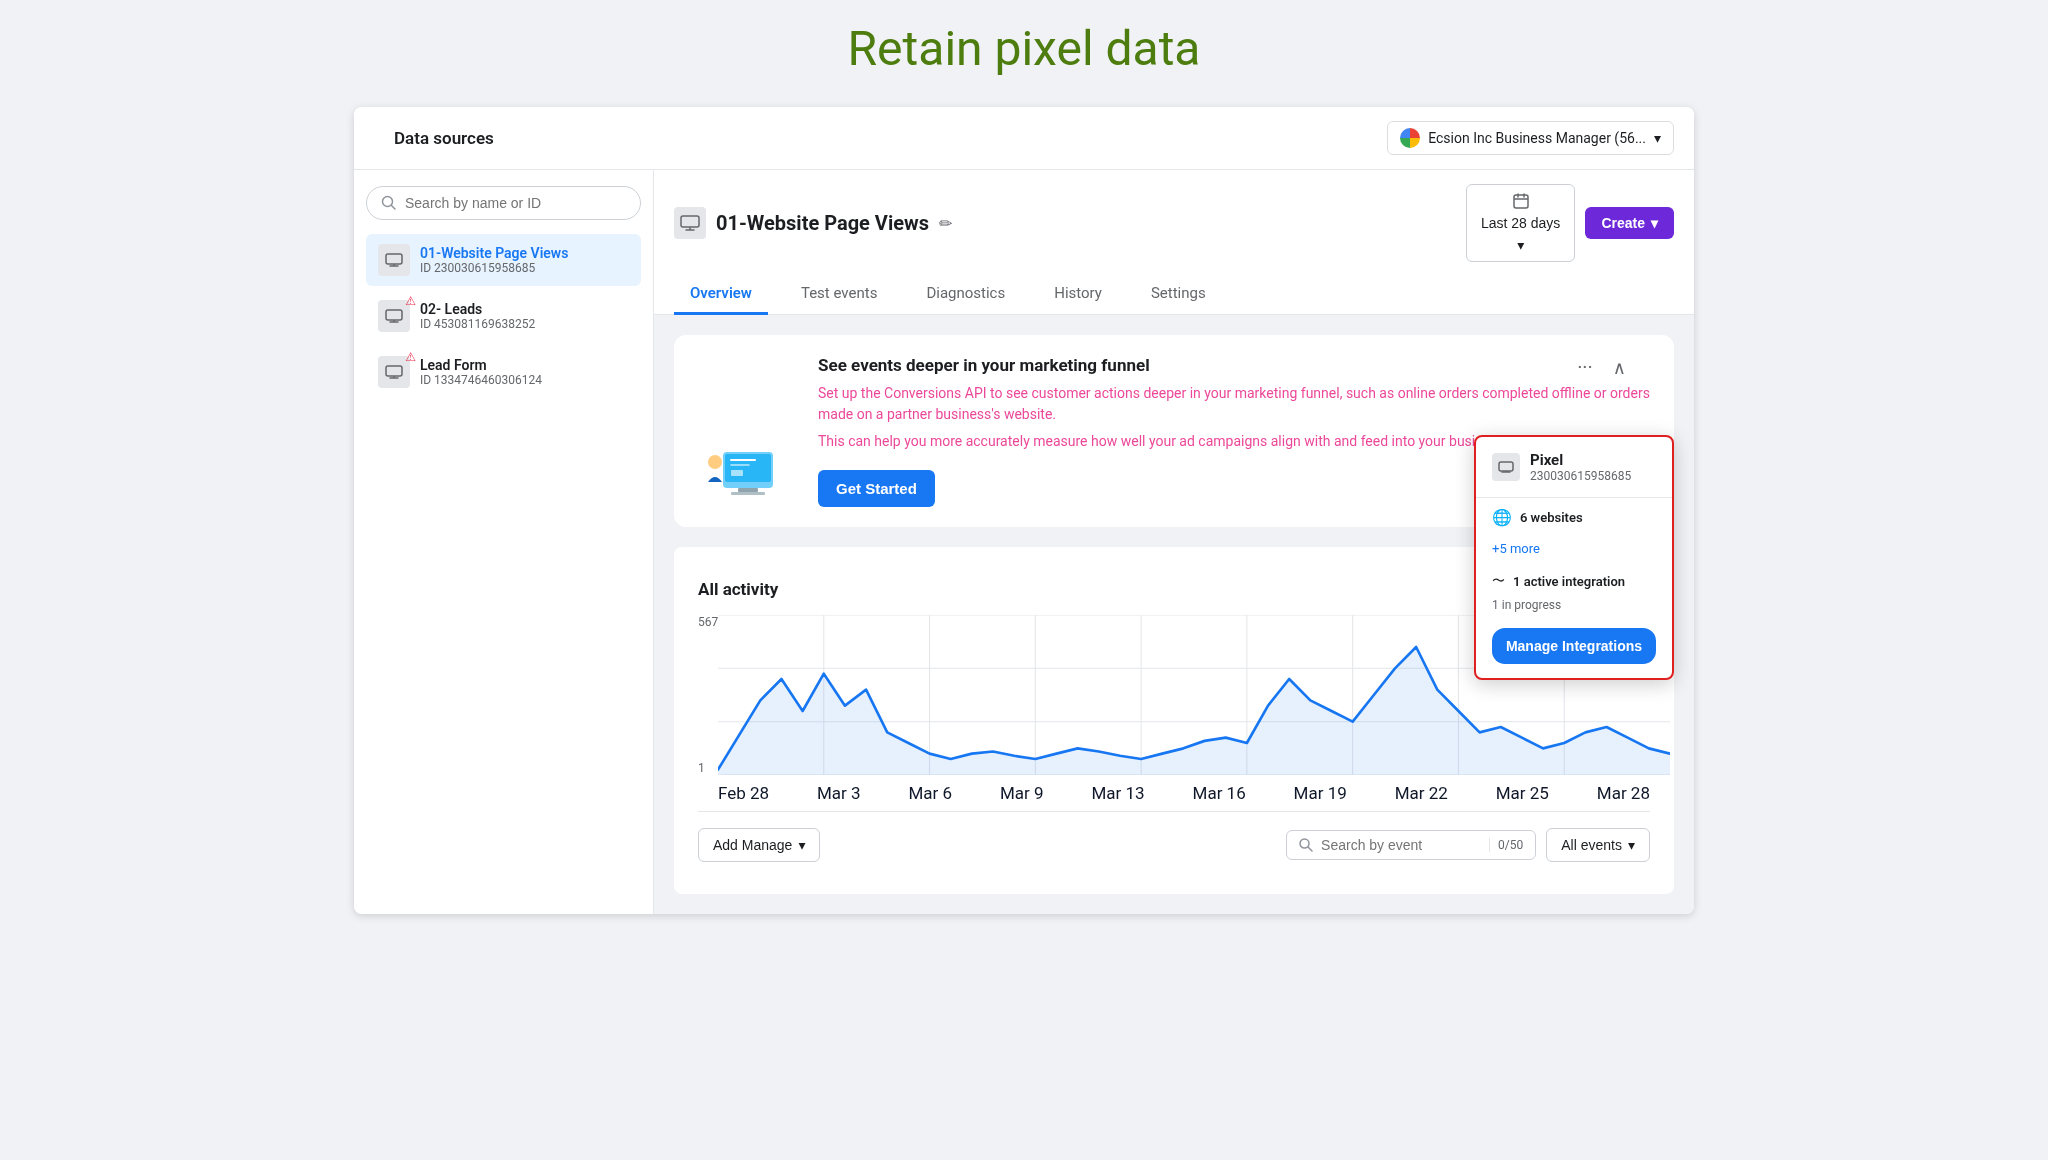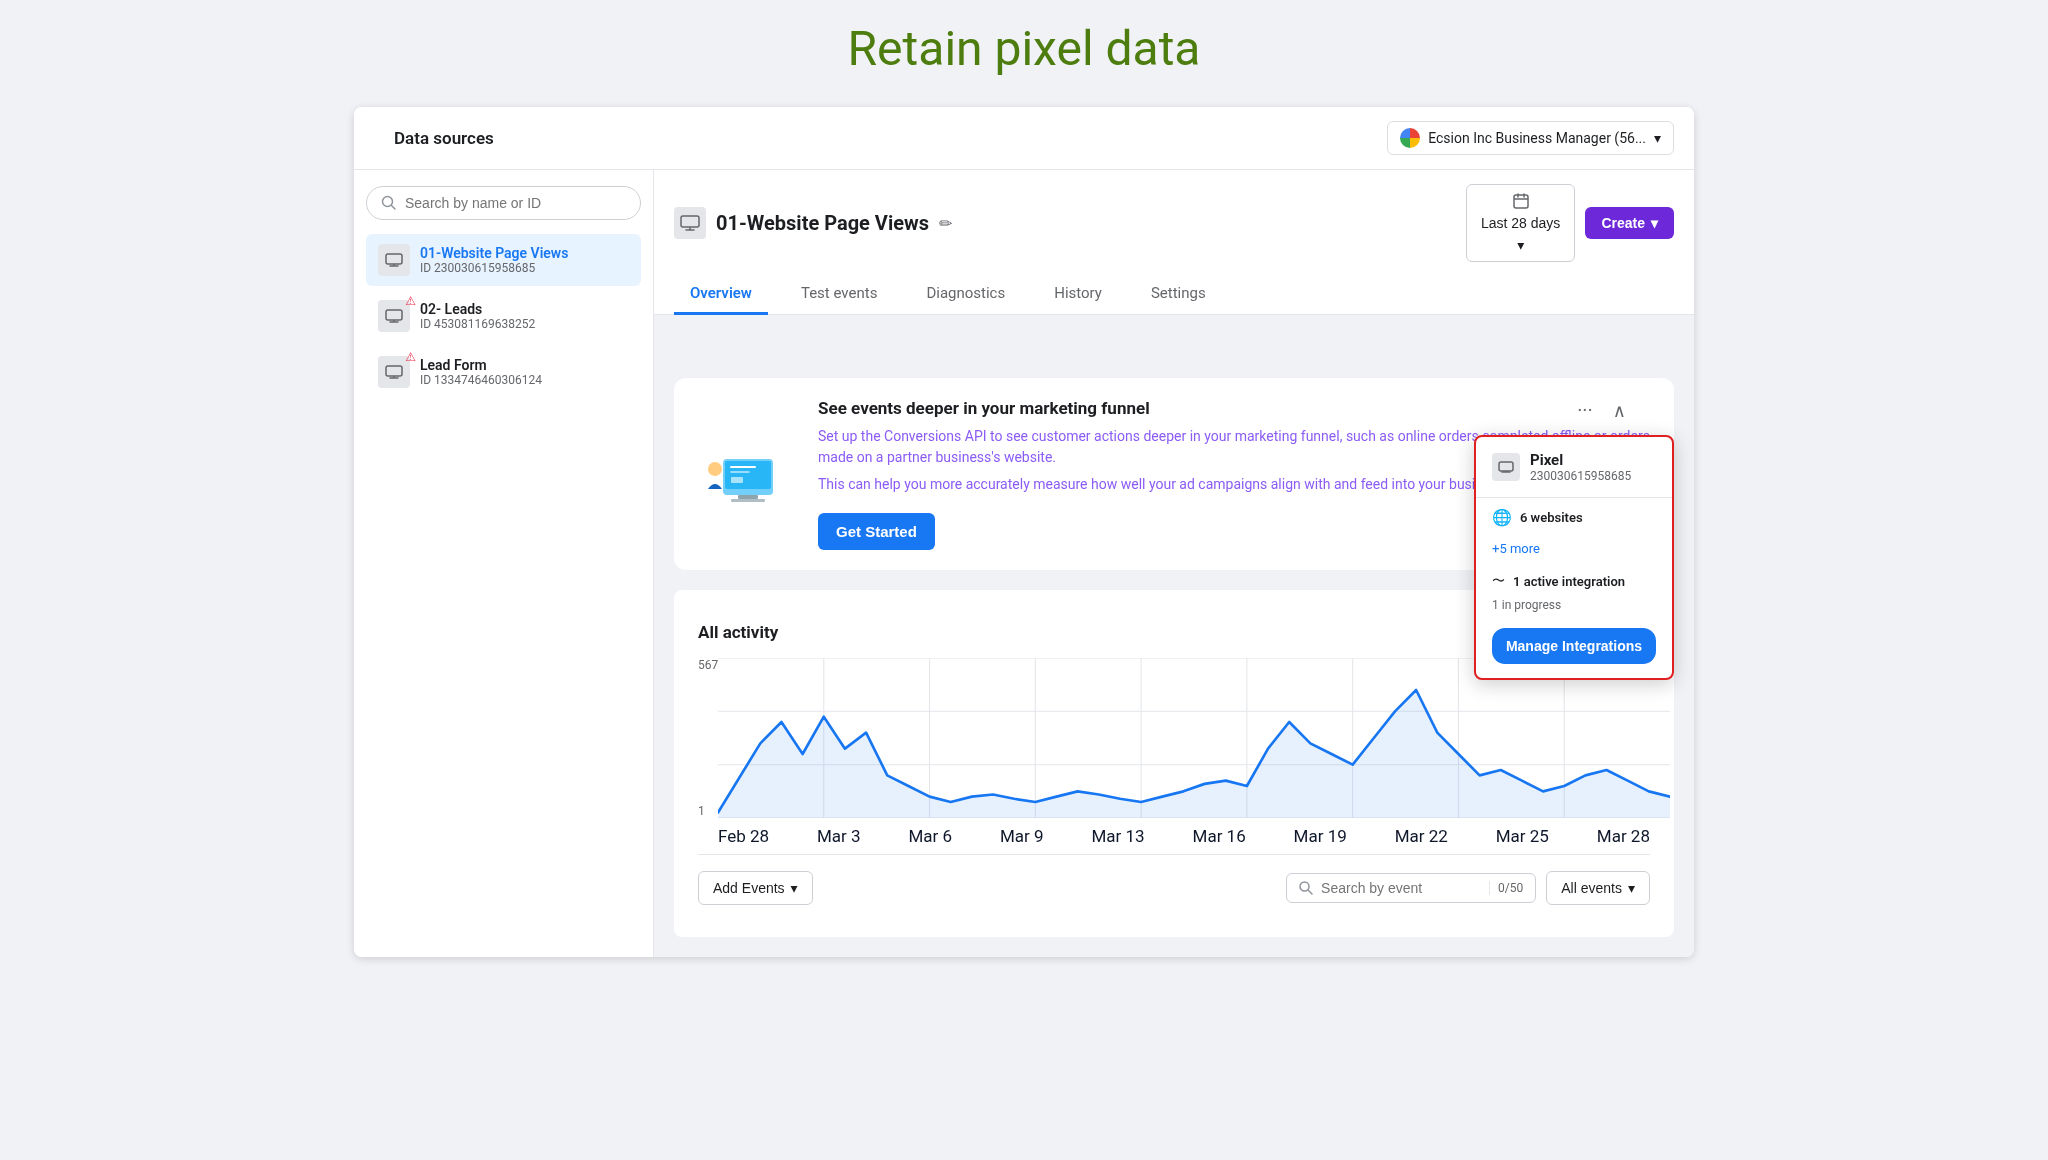--- a/index.html
+++ b/index.html
@@ -229,46 +229,45 @@
       overflow-y: auto;
       padding: 20px;
       background: #f0f2f5;
       position: relative;
     }
     .funnel-card {
       background: #fff;
       border-radius: 12px;
       padding: 20px 24px;
       display: flex;
-      align-items: center;
+      align-items: flex-end;
       gap: 20px;
       margin-bottom: 20px;
       position: relative;
-      margin-top: 43px;
     }
     .funnel-illustration {
       width: 100px;
       height: 80px;
       flex-shrink: 0;
       display: flex;
       align-items: center;
       justify-content: center;
     }
     .funnel-content {
       flex: 1;
     }
     .funnel-title {
       font-size: 17px;
       font-weight: 700;
       color: #1c1e21;
       margin-bottom: 8px;
     }
     .funnel-text {
       font-size: 14px;
-      color: #8b5cf6;
+      color: #ec4899;
       line-height: 1.5;
       margin-bottom: 6px;
     }
     .get-started-btn {
       display: inline-block;
       background: #1877f2;
       color: #fff;
       border: none;
       border-radius: 6px;
       padding: 10px 18px;
@@ -659,21 +658,21 @@
               <span class="x-label">Mar 16</span>
               <span class="x-label">Mar 19</span>
               <span class="x-label">Mar 22</span>
               <span class="x-label">Mar 25</span>
               <span class="x-label">Mar 28</span>
             </div>
           </div>
 
           <div style="display:flex;align-items:center;justify-content:space-between;margin-top:16px;padding-top:16px;border-top:1px solid #e4e6ea;">
             <button class="add-events-btn">
-              <span>Add Events</span>
+              <span>Add Manage</span>
               <span>▾</span>
             </button>
             <div style="display:flex;align-items:center;gap:10px;">
               <div class="event-search">
                 <svg width="14" height="14" viewBox="0 0 14 14" fill="none">
                   <circle cx="5.5" cy="5.5" r="4.5" stroke="#90949c" stroke-width="1.5"></circle>
                   <line x1="9" y1="9" x2="13" y2="13" stroke="#90949c" stroke-width="1.5" stroke-linecap="round"></line>
                 </svg>
                 <input type="text" placeholder="Search by event" style="">
                 <span class="event-count">0/50</span>

